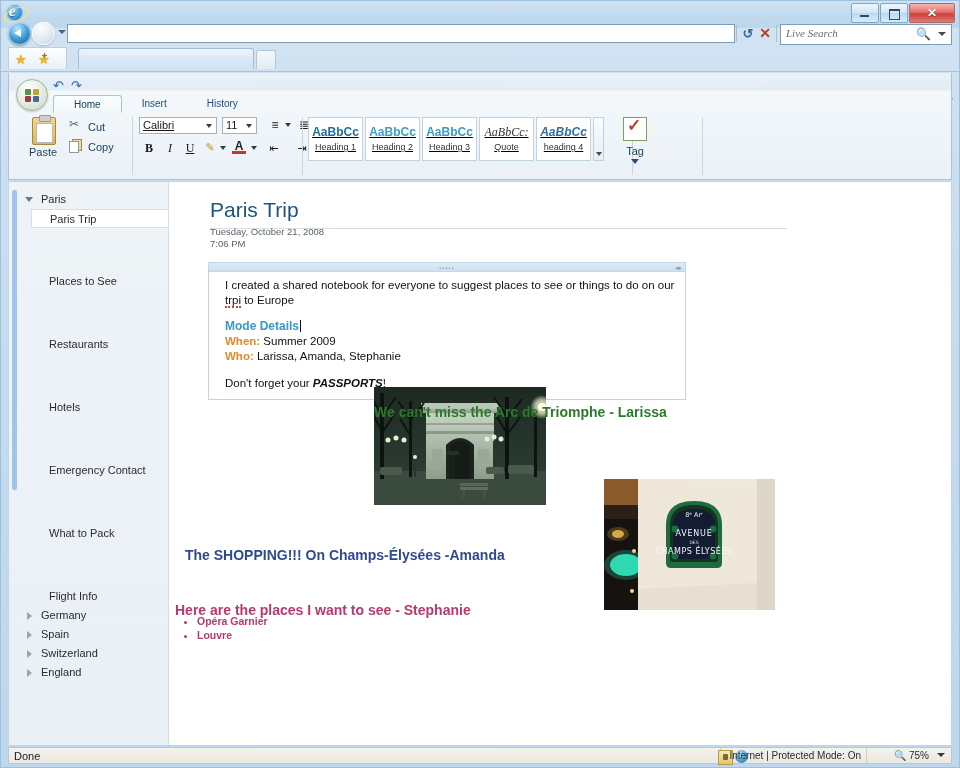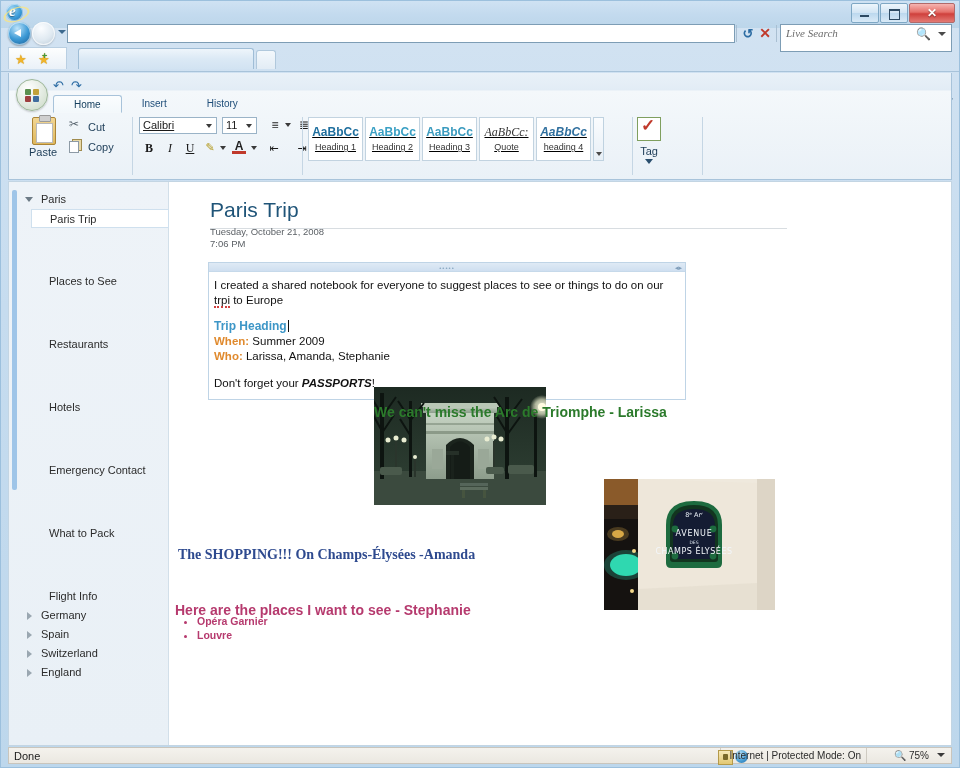--- a/index.html
+++ b/index.html
@@ -87,21 +87,21 @@
   }
   .ico-refresh{
     position:absolute;left:738px;top:4px;width:18px;height:17px;
     font-size:13px;color:#2c6ca3;text-align:center;line-height:17px;font-weight:bold;
   }
   .ico-stop{
     position:absolute;left:755px;top:4px;width:18px;height:17px;
     font-size:14px;color:#c0392b;text-align:center;line-height:17px;font-weight:bold;
   }
   .searchbox{
-    position:absolute;left:779px;top:3px;width:172px;height:28px;
+    position:absolute;left:779px;top:3px;width:172px;height:21px;
     background:#fff;border:1px solid #7d9db5;box-sizing:border-box;
   }
   .searchbox .ph{
     position:absolute;left:5px;top:2px;font-style:italic;color:#6d6d6d;font-size:11px;
     font-family:"Liberation Serif",serif;
   }
   .searchbox .mag{
     position:absolute;right:20px;top:2px;font-size:12px;color:#3a6d96;
   }
   .searchbox .drop{
@@ -282,36 +282,36 @@
   }
   .notehdr{
     height:8px;background:linear-gradient(180deg,#dfeaf5 0%,#cfdff0 100%);
     border-bottom:1px solid #c6d9ea;position:relative;
   }
   .notehdr .dots{
     position:absolute;left:50%;top:3px;transform:translateX(-50%);
     letter-spacing:1px;font-size:6px;color:#8aa8c2;line-height:4px;
   }
   .notehdr .resz{position:absolute;right:3px;top:1px;font-size:7px;color:#7e9cb8;}
-  .notebody{padding:6px 5px 8px 5px;font-size:11.5px;color:#111;line-height:15px;}
+  .notebody{padding:6px 5px 8px 5px;font-size:11.5px;color:#111;line-height:15px;margin-left:11px;}
   .nb-line1{position:relative;}
   .squig{border-bottom:2px dotted #d04040;}
   .nb-h{font-size:12px;font-weight:bold;color:#3d96c7;margin-top:11px;}
   .caret{display:inline-block;width:1px;height:12px;background:#111;vertical-align:-2px;margin-left:1px;}
   .nb-lab{color:#e08a2e;font-weight:bold;}
   .nb-pp{margin-top:12px;}
   .nb-pp i{font-weight:bold;font-style:italic;}
 
   .photo{position:absolute;border:0;}
   .photo1{left:204px;top:205px;width:172px;height:118px;}
   .photo2{left:434px;top:297px;width:171px;height:131px;}
 
   .annot{position:absolute;font-size:14px;font-weight:bold;white-space:nowrap;}
   .a-green{left:204px;top:222px;color:#2b7a2b;}
-  .a-blue{left:8px;top:365px;color:#2e4a8f;font-family:Liberation Serif, serif;}
+  .a-blue{left:15px;top:365px;color:#2e4a8f;}
   .a-pink{left:5px;top:420px;color:#b63a6e;}
   .bullets{position:absolute;left:5px;top:432px;font-size:10.5px;font-weight:bold;color:#b63a6e;}
   .bullets li{line-height:14px;}
   .bullets ul{margin:0;padding-left:22px;list-style:disc;}
 
   
   .statusbar{
     position:absolute;left:7px;top:746px;width:944px;height:17px;
     background:linear-gradient(180deg,#f4f2ed 0%,#ebe8e1 100%);
     border:1px solid #c9c5bc;box-sizing:border-box;
@@ -478,21 +478,21 @@
           <div class="stile">
             <span class="big" style="color:#2f6f9e;font-style:italic;">AaBbCc</span>
             <span class="sub">heading 4</span>
           </div>
           <div class="galscroll"></div>
         </div>
         <div class="grplabel">Styles</div>
       </div>
       <div class="grpsep" style="left:622px;"></div>
 
-      <div class="grp" style="left:608px;width:62px;text-decoration:underline;">
+      <div class="grp" style="left:594px;width:62px;text-decoration:underline;">
         <div class="tagbtn">
           <div class="tagbox"></div>
           <div class="taglb">Tag</div>
           <div class="tagarrow"></div>
         </div>
         <div class="grplabel">Tags</div>
       </div>
       <div class="grpsep" style="left:692px;"></div>
     </div>
   </div>
@@ -558,21 +558,21 @@
       </div>
 
       <div class="notebox">
         <div class="notehdr">
           <span class="dots">•••••</span>
           <span class="resz">◂▸</span>
         </div>
         <div class="notebody">
           <div class="nb-line1"><span>I created a shared notebook for everyone to suggest places to see or things to do on our </span><span class="squig">trpi</span><span> to Europe</span></div>
 
-          <div class="nb-h"><span>Trip Heading</span><span class="caret"></span></div>
+          <div class="nb-h"><span>Mode Details</span><span class="caret"></span></div>
 
           <div><span class="nb-lab">When:</span><span> Summer 2009</span></div>
 
           <div><span class="nb-lab">Who:</span><span>  Larissa, Amanda, Stephanie</span></div>
 
           <div class="nb-pp"><span>Don't forget your </span><i>PASSPORTS</i><span>!</span></div>
         </div>
       </div>
 
       <svg class="photo photo1" viewBox="0 0 172 118">

